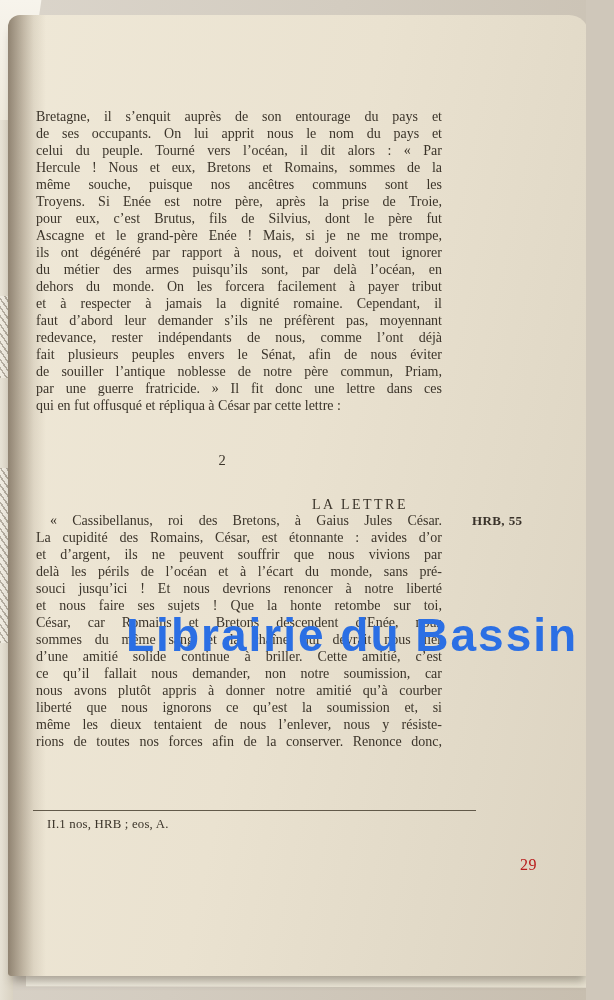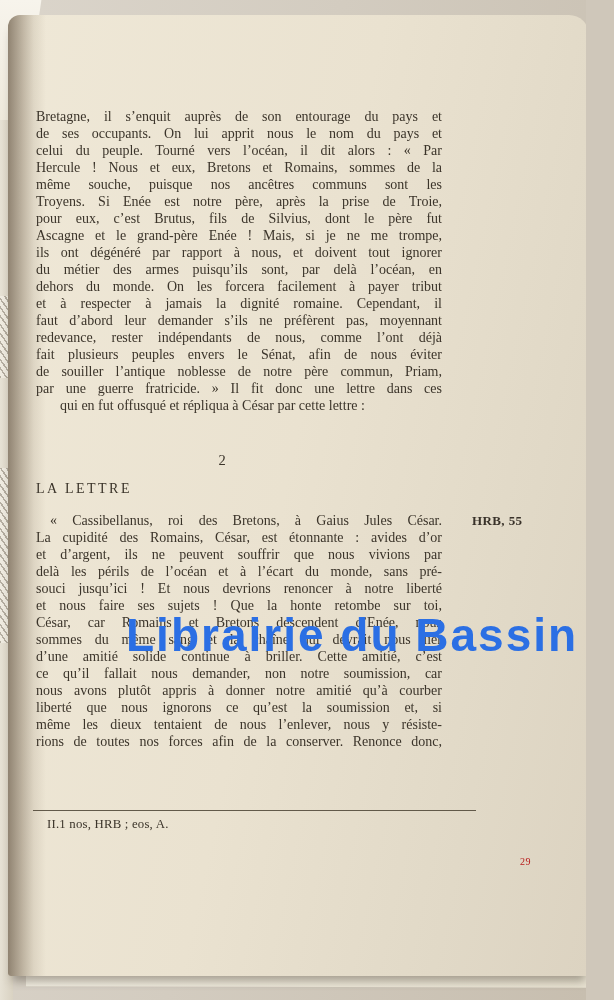--- a/index.html
+++ b/index.html
@@ -72,48 +72,48 @@
     position:absolute; left:36px; top:108px; width:406px;
     color:#3b342a; font-size:14px; line-height:17px;
   }
   .para { position:absolute; left:0; width:406px; }
   .para1 { top:0; }
   .para2 { top:404px; }
   .line {
     height:17px; overflow:hidden;
     text-align:justify; text-align-last:justify;
   }
-  .line.no-just { text-align:left; text-align-last:left;margin-left:24px; }
+  .line.no-just { text-align:left; text-align-last:left; }
   .para2 .line:first-child { text-indent:14px; }
 
   .head-num {
     position:absolute; top:344px; left:0; width:372px;
     text-align:center; font-size:14.5px;
   }
   .head-title {
-    position:absolute; top:372px; left:0; width:372px;
-    text-align:left; font-size:14px; letter-spacing:2.5px;
+    position:absolute; top:388px; left:0; width:372px;
+    text-align:right; font-size:14px; letter-spacing:2.5px;
   }
 
   .margin-note {
     position:absolute; left:472px; top:513px;
     color:#39322a; font-size:13px; font-weight:bold; letter-spacing:0.4px;text-align:right;
   }
 
   .footnote-rule {
     position:absolute; left:33px; top:810px; width:443px; height:1.4px;
     background:#4a4233; opacity:.85;
   }
   .footnote {
     position:absolute; left:47px; top:817px;
     color:#3b342a; font-size:12.8px; letter-spacing:0.2px;
   }
   .page-number {
     position:absolute; left:520px; top:856px;
-    color:#b91c1c; font-size:10px; letter-spacing:0.5px;
+    color:#b91c1c; font-size:16px; letter-spacing:0.5px;
   }
 
   
   .watermark {
     position:absolute; left:126px; top:612px;
     font-family:"Liberation Sans", "DejaVu Sans", sans-serif;
     font-weight:bold; font-size:46px; letter-spacing:2px;
     white-space:nowrap; line-height:1;
   }
 </style>

